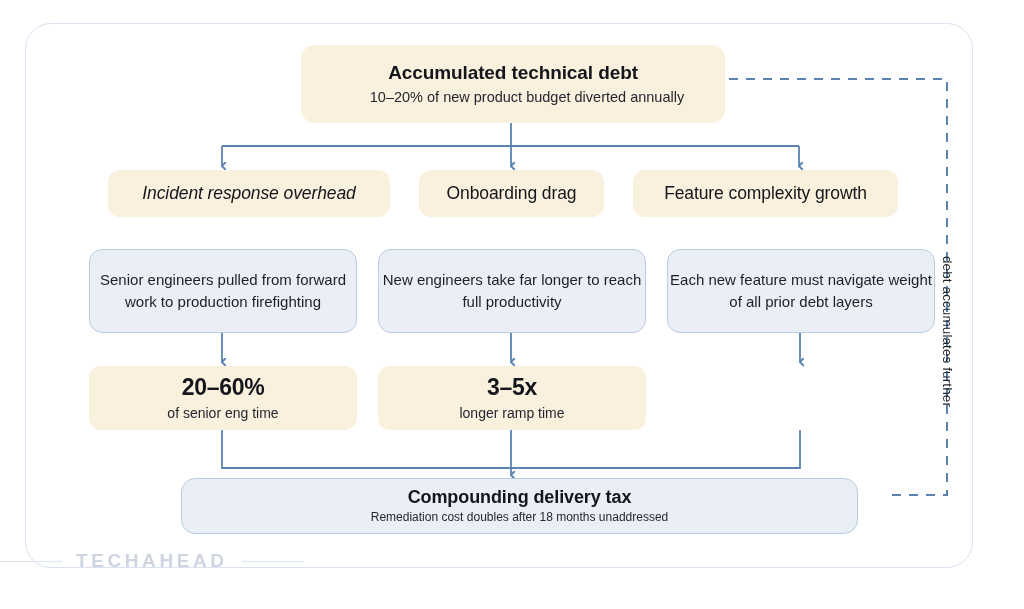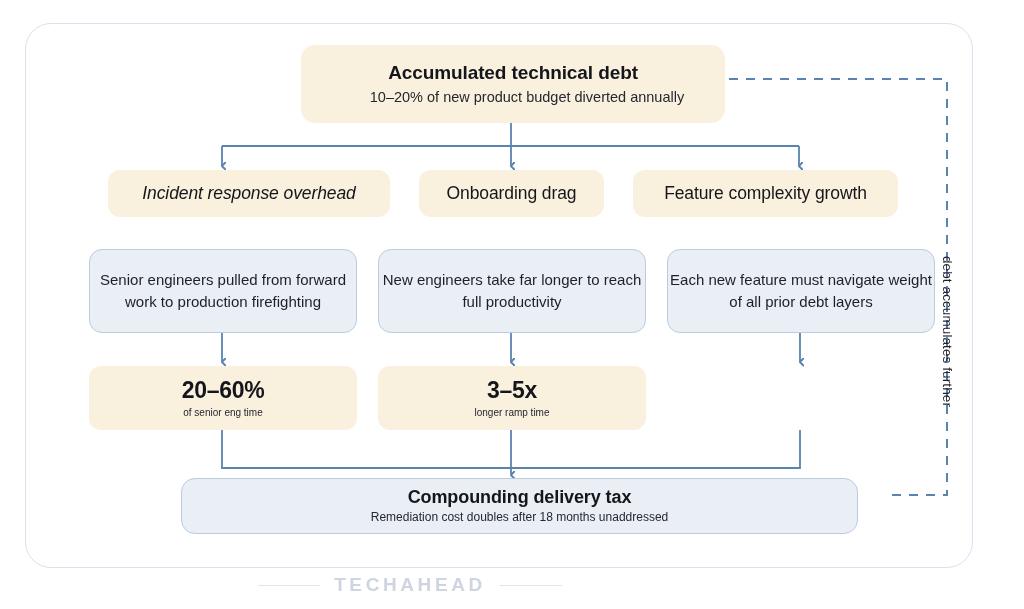--- a/index.html
+++ b/index.html
@@ -105,21 +105,21 @@
   
   .met { top: 366px; height: 64px; border-radius: 12px; }
   .met .n-big {
     font-weight: bold;
     font-size: 23px;
     letter-spacing: -0.3px;
     color: #14161b;
     line-height: 1.1;
   }
   .met .n-cap {
-    font-size: 10px;
+    font-size: 14px;
     color: #24272e;
     margin-top: 4px;
   }
   #node-met-0 { left: 89px; width: 268px; }
   #node-met-1 { left: 378px; width: 268px; }
   #node-met-2 { left: 667px; width: 268px; }
 
   
   #node-outcome {
     left: 181px; top: 478px; width: 677px; height: 56px;
@@ -139,25 +139,24 @@
     font-size: 13.5px;
     color: #1e2228;
     white-space: nowrap;
     letter-spacing: 0.1px;
   }
 
   
   #footer {
     position: absolute;
     left: 0;
-    top: 574px;
+    top: 550px;
     width: 820px;
     display: flex;
     align-items: center;
-    justify-content: center;
     gap: 14px;
   }
   #footer .rule {
     width: 62px;
     height: 1px;
     background: #dfe5ef;
   }
   #footer .wordmark {
     font-size: 19px;
     font-weight: bold;

